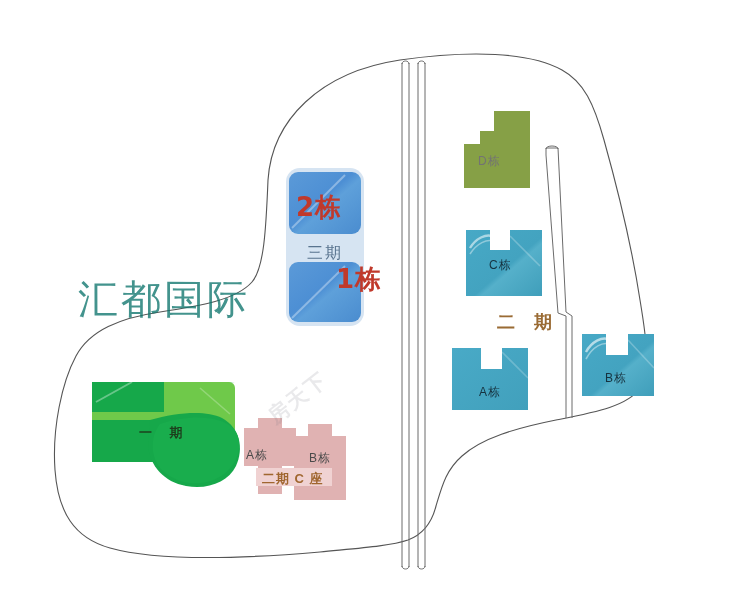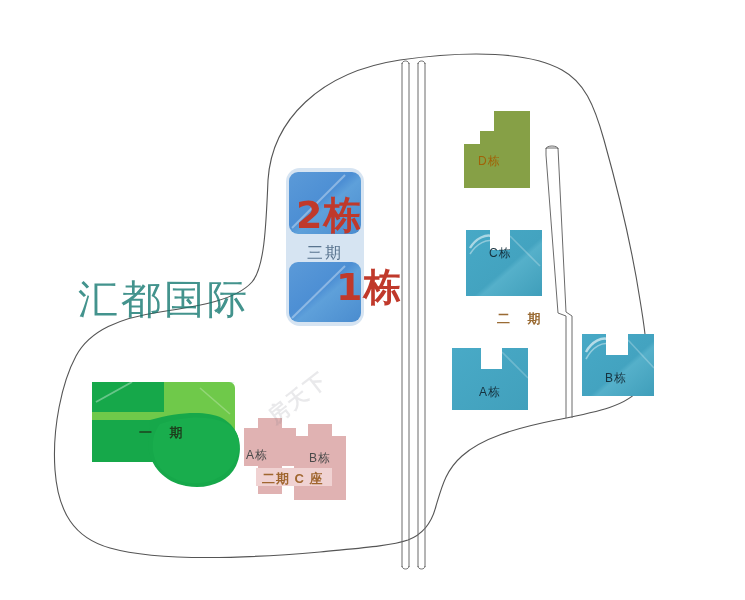--- a/index.html
+++ b/index.html
@@ -34,51 +34,51 @@
     left: 78px;
     top: 272px;
     font-size: 40px;
     letter-spacing: 3px;
     color: #0f766e;
     opacity: 0.78;
     font-family: "DejaVu Serif", "Liberation Serif", serif;
     font-weight: 400;
   }
   .tower-num {
-    font-size: 38px;
+    font-size: 26px;
     font-weight: bold;
     color: #c0392b;
     font-family: "DejaVu Sans", "Liberation Sans", sans-serif;
     letter-spacing: 1px;
   }
   .phase-3 {
     font-size: 16px;
     color: #59748f;
     letter-spacing: 2px;
   }
   .phase-2 {
-    font-size: 13px;
+    font-size: 18px;
     color: #9a6b34;
     letter-spacing: 7px;
     font-weight: bold;
   }
   .phase-1 {
     font-size: 13px;
     color: #1d3f1d;
     letter-spacing: 7px;
     font-weight: bold;
   }
   .bldg-lbl {
     font-size: 12px;
     color: #16323f;
     letter-spacing: 1px;
   }
   .bldg-lbl-olive {
     font-size: 12px;
-    color: #a16207;
+    color: #737373;
     letter-spacing: 1px;
   }
   .pink-lbl {
     font-size: 12px;
     color: #4a4a4a;
     letter-spacing: 1px;
   }
   .pink-lbl-c {
     font-size: 13px;
     color: #a0662f;
@@ -238,21 +238,21 @@
   <div class="lbl" id="project-title">汇都国际</div>
 
   <div class="lbl tower-num" style="left:296px; top:190px;">2栋</div>
 
   <div class="lbl tower-num" style="left:296px; top:262px;margin-left:40px;">1栋</div>
 
   <div class="lbl phase-3" style="left:307px; top:243px;">三期</div>
 
   <div class="lbl bldg-lbl-olive" style="left:478px; top:153px;">D栋</div>
 
-  <div class="lbl bldg-lbl" style="left:489px; top:245px;">C栋</div>
+  <div class="lbl bldg-lbl" style="left:489px; top:257px;">C栋</div>
 
   <div class="lbl bldg-lbl" style="left:479px; top:384px;">A栋</div>
 
   <div class="lbl bldg-lbl" style="left:605px; top:370px;">B栋</div>
 
   <div class="lbl phase-2" style="left:497px; top:310px;">二  期</div>
 
   <div class="lbl phase-1" style="left:139px; top:424px;">一 期</div>
 
   <div class="lbl pink-lbl" style="left:246px; top:447px;">A栋</div>

